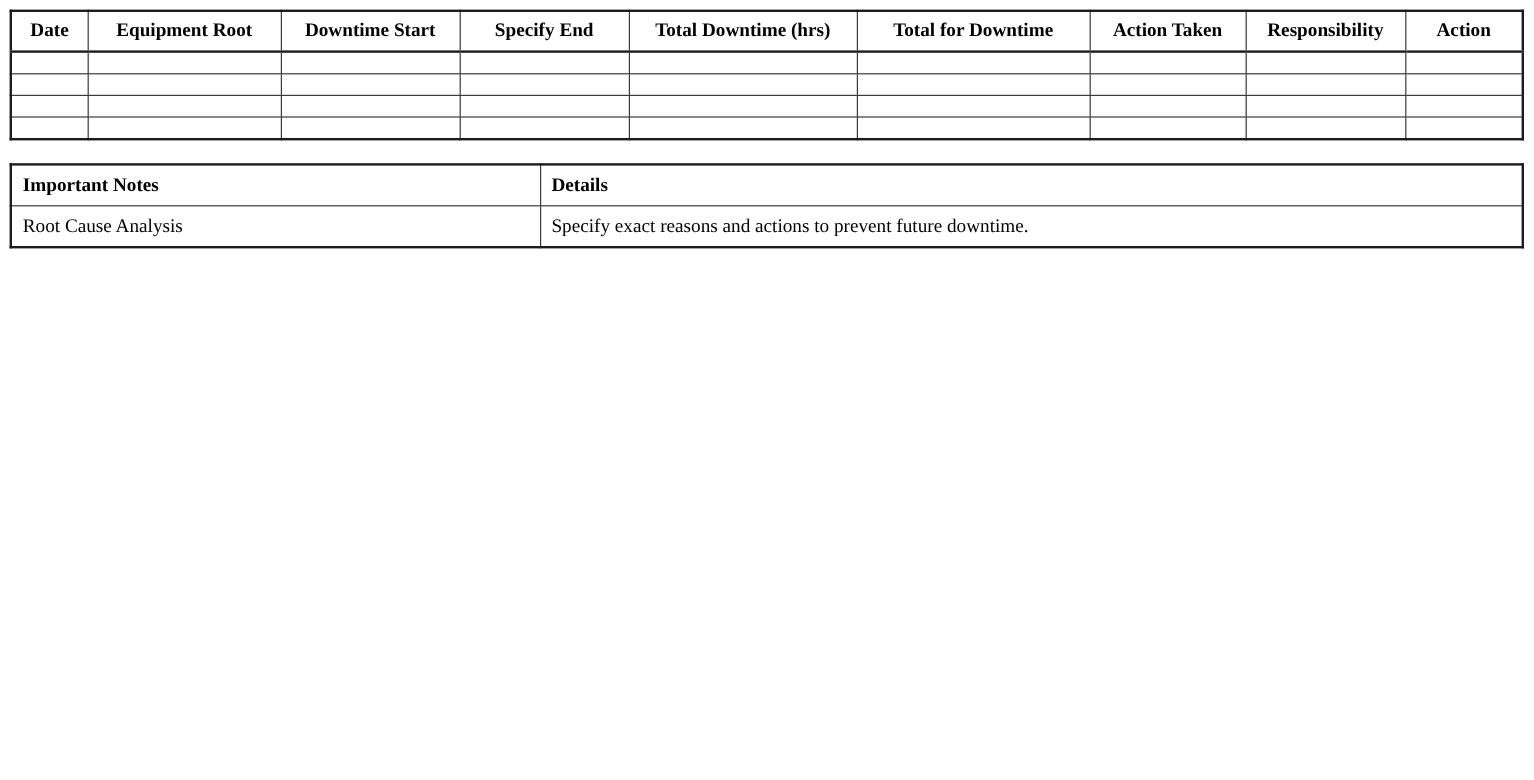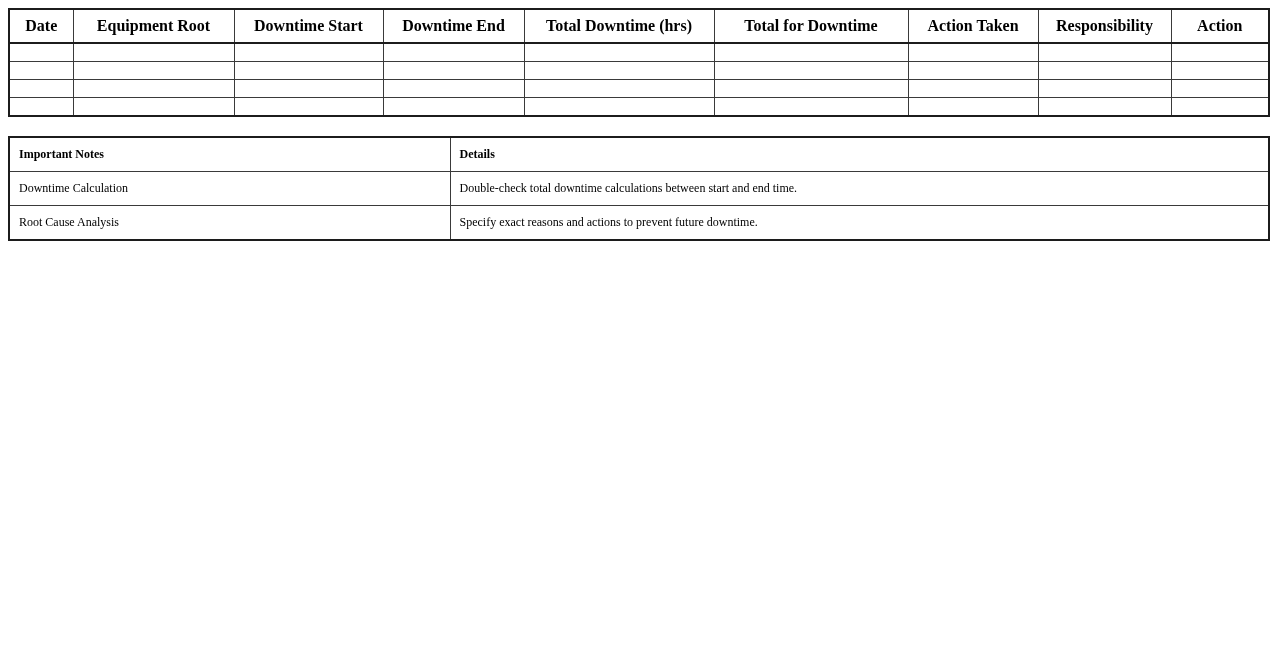--- a/index.html
+++ b/index.html
@@ -45,21 +45,21 @@
     height: 15px;
     font-size: 12px;
   }
   
   .t2 {
     border: 2px solid #1c1c1c;
   }
   .t2 th, .t2 td {
     border: 1px solid #3a3a3a;
     height: 33px;
-    font-size: 12px;
+    font-size: 16px;
     text-align: left;
     vertical-align: middle;
     padding: 0 9px;
     overflow: hidden;
     white-space: nowrap;
   }
   .t2 th {
     font-weight: bold;
     border-bottom: 1px solid #3a3a3a;
   }
@@ -79,21 +79,21 @@
         <col style="width:194px">
       <col style="width:130px">
         <col style="width:133px">
         <col style="width:98px">
     </colgroup>
     <thead>
       <tr>
         <th>Date</th>
         <th>Equipment Root</th>
         <th>Downtime Start</th>
-        <th>Downtime End</th>
+        <th>Specify End</th>
         <th>Total Downtime (hrs)</th>
         <th>Total for Downtime</th>
         <th>Action Taken</th>
         <th>Responsibility</th>
         <th>Action</th>
       </tr>
     </thead>
     <tbody>
       <tr>
         <td></td>
@@ -148,23 +148,19 @@
         <col style="width:819px">
     </colgroup>
     <thead>
       <tr>
         <th>Important Notes</th>
         <th>Details</th>
       </tr>
     </thead>
     <tbody>
       <tr>
-        <td>Downtime Calculation</td>
-        <td>Double-check total downtime calculations between start and end time.</td>
-      </tr>
-      <tr>
         <td>Root Cause Analysis</td>
         <td>Specify exact reasons and actions to prevent future downtime.</td>
       </tr>
     </tbody>
   </table>
 
 </div>
 
 </body></html>

